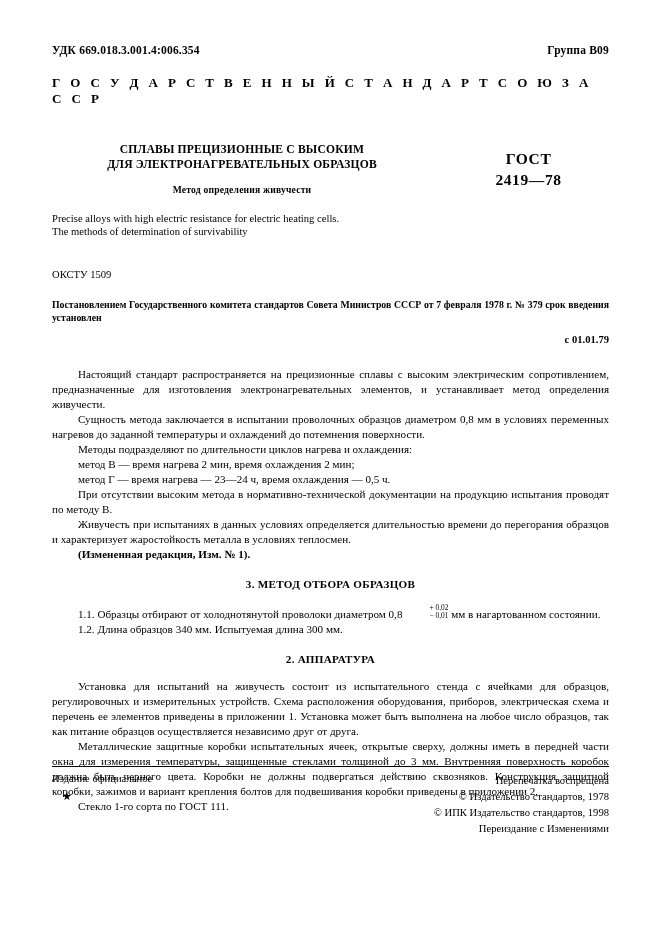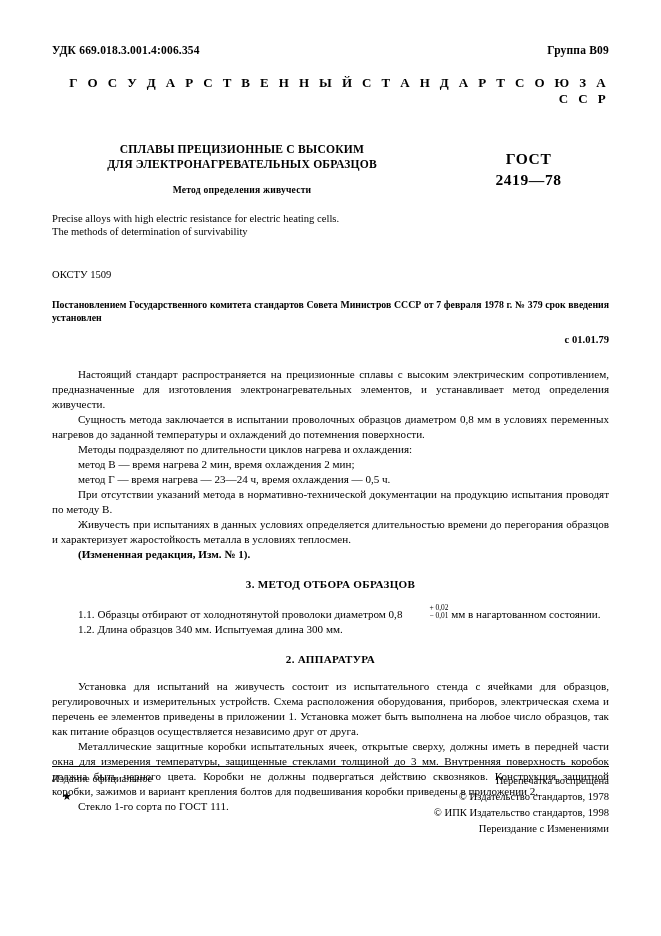--- a/index.html
+++ b/index.html
@@ -36,21 +36,21 @@
     justify-content: space-between;
     align-items: flex-start;
     font-weight: bold;
     font-size: 11.5px;
     letter-spacing: 0.2px;
   }
   .udk { font-size: 11.5px; }
   .group { font-size: 11.5px; }
 
   .gost-title {
-    text-align: right;
+    text-align: left;
     font-weight: bold;
     font-size: 13px;
     letter-spacing: 3.4px;
     margin-top: 19px;
   }
 
   
   .title-block {
     margin-top: 36px;
     display: flex;
@@ -207,21 +207,21 @@
 
     <div class="resolution">Постановлением Государственного комитета стандартов Совета Министров СССР от 7 февраля 1978 г. № 379 срок введения установлен</div>
     <div class="resolution-date">с 01.01.79</div>
 
     <div class="body-text">
       <p>Настоящий стандарт распространяется на прецизионные сплавы с высоким электрическим сопротивлением, предназначенные для изготовления электронагревательных элементов, и устанавливает метод определения живучести.</p>
       <p>Сущность метода заключается в испытании проволочных образцов диаметром 0,8 мм в условиях переменных нагревов до заданной температуры и охлаждений до потемнения поверхности.</p>
       <p>Методы подразделяют по длительности циклов нагрева и охлаждения:</p>
       <p>метод В — время нагрева 2 мин, время охлаждения 2 мин;</p>
       <p>метод Г — время нагрева — 23—24 ч, время охлаждения — 0,5 ч.</p>
-      <p>При отсутствии указаний метода в нормативно-технической документации на продукцию испытания проводят по методу В.</p>
+      <p>При отсутствии высоким метода в нормативно-технической документации на продукцию испытания проводят по методу В.</p>
       <p>Живучесть при испытаниях в данных условиях определяется длительностью времени до перегорания образцов и характеризует жаростойкость металла в условиях теплосмен.</p>
       <p class="bold">(Измененная редакция, Изм. № 1).</p>
 
       <div class="sec-title">3. МЕТОД ОТБОРА ОБРАЗЦОВ</div>
 
       <p><span>1.1.  Образцы отбирают от холоднотянутой проволоки диаметром 0,8</span><span class="frac"><span>+ 0,02</span><span>− 0,01</span></span> <span>мм в нагартованном состоянии.</span></p>
       <p>1.2.  Длина образцов 340 мм. Испытуемая длина 300 мм.</p>
 
       <div class="sec-title">2. АППАРАТУРА</div>
 

